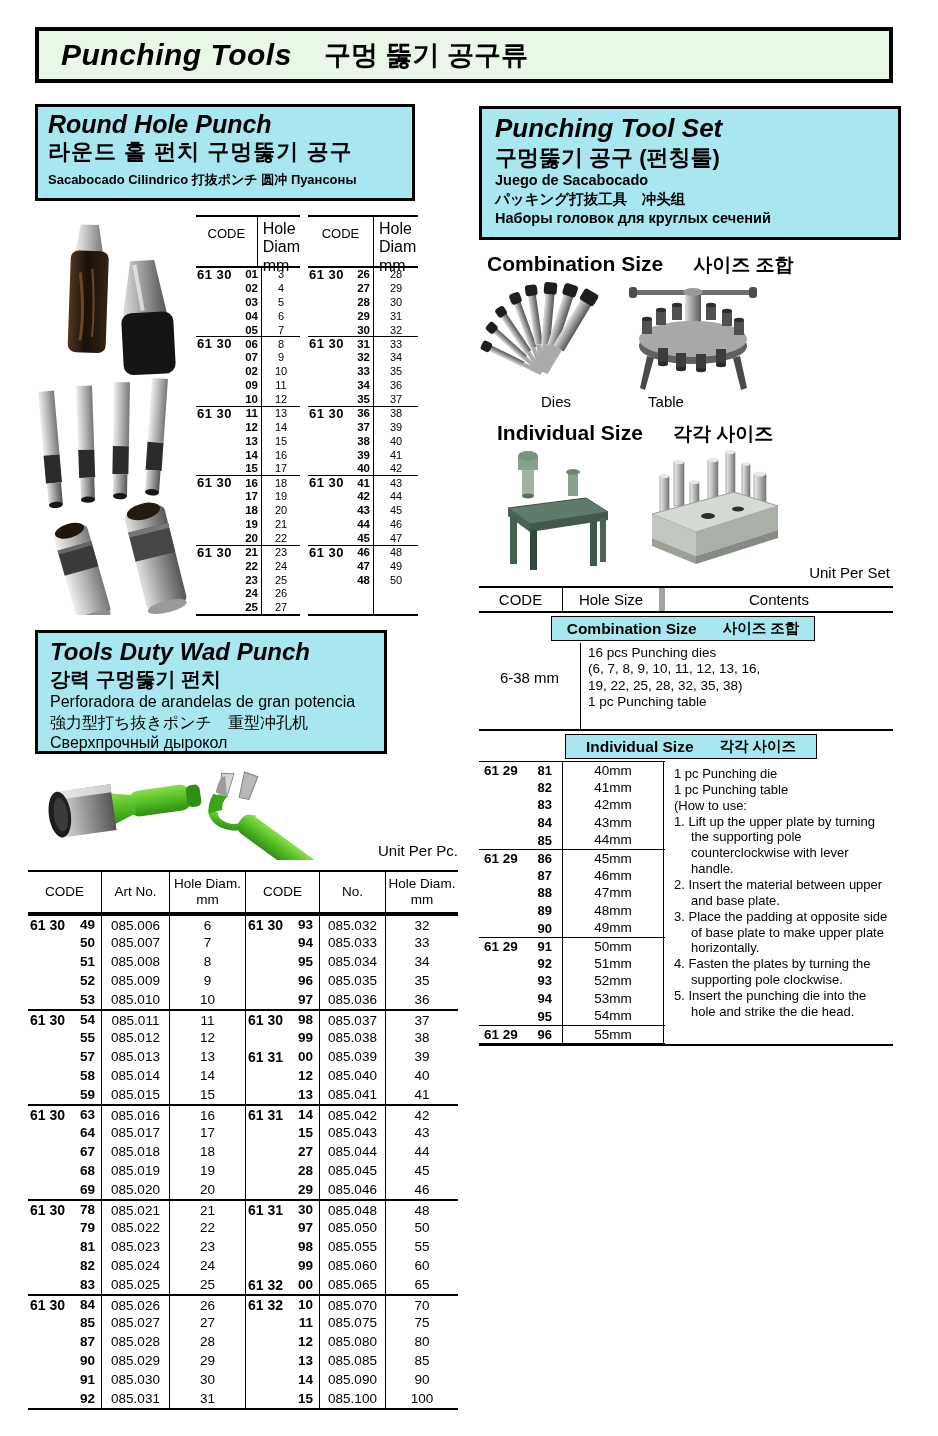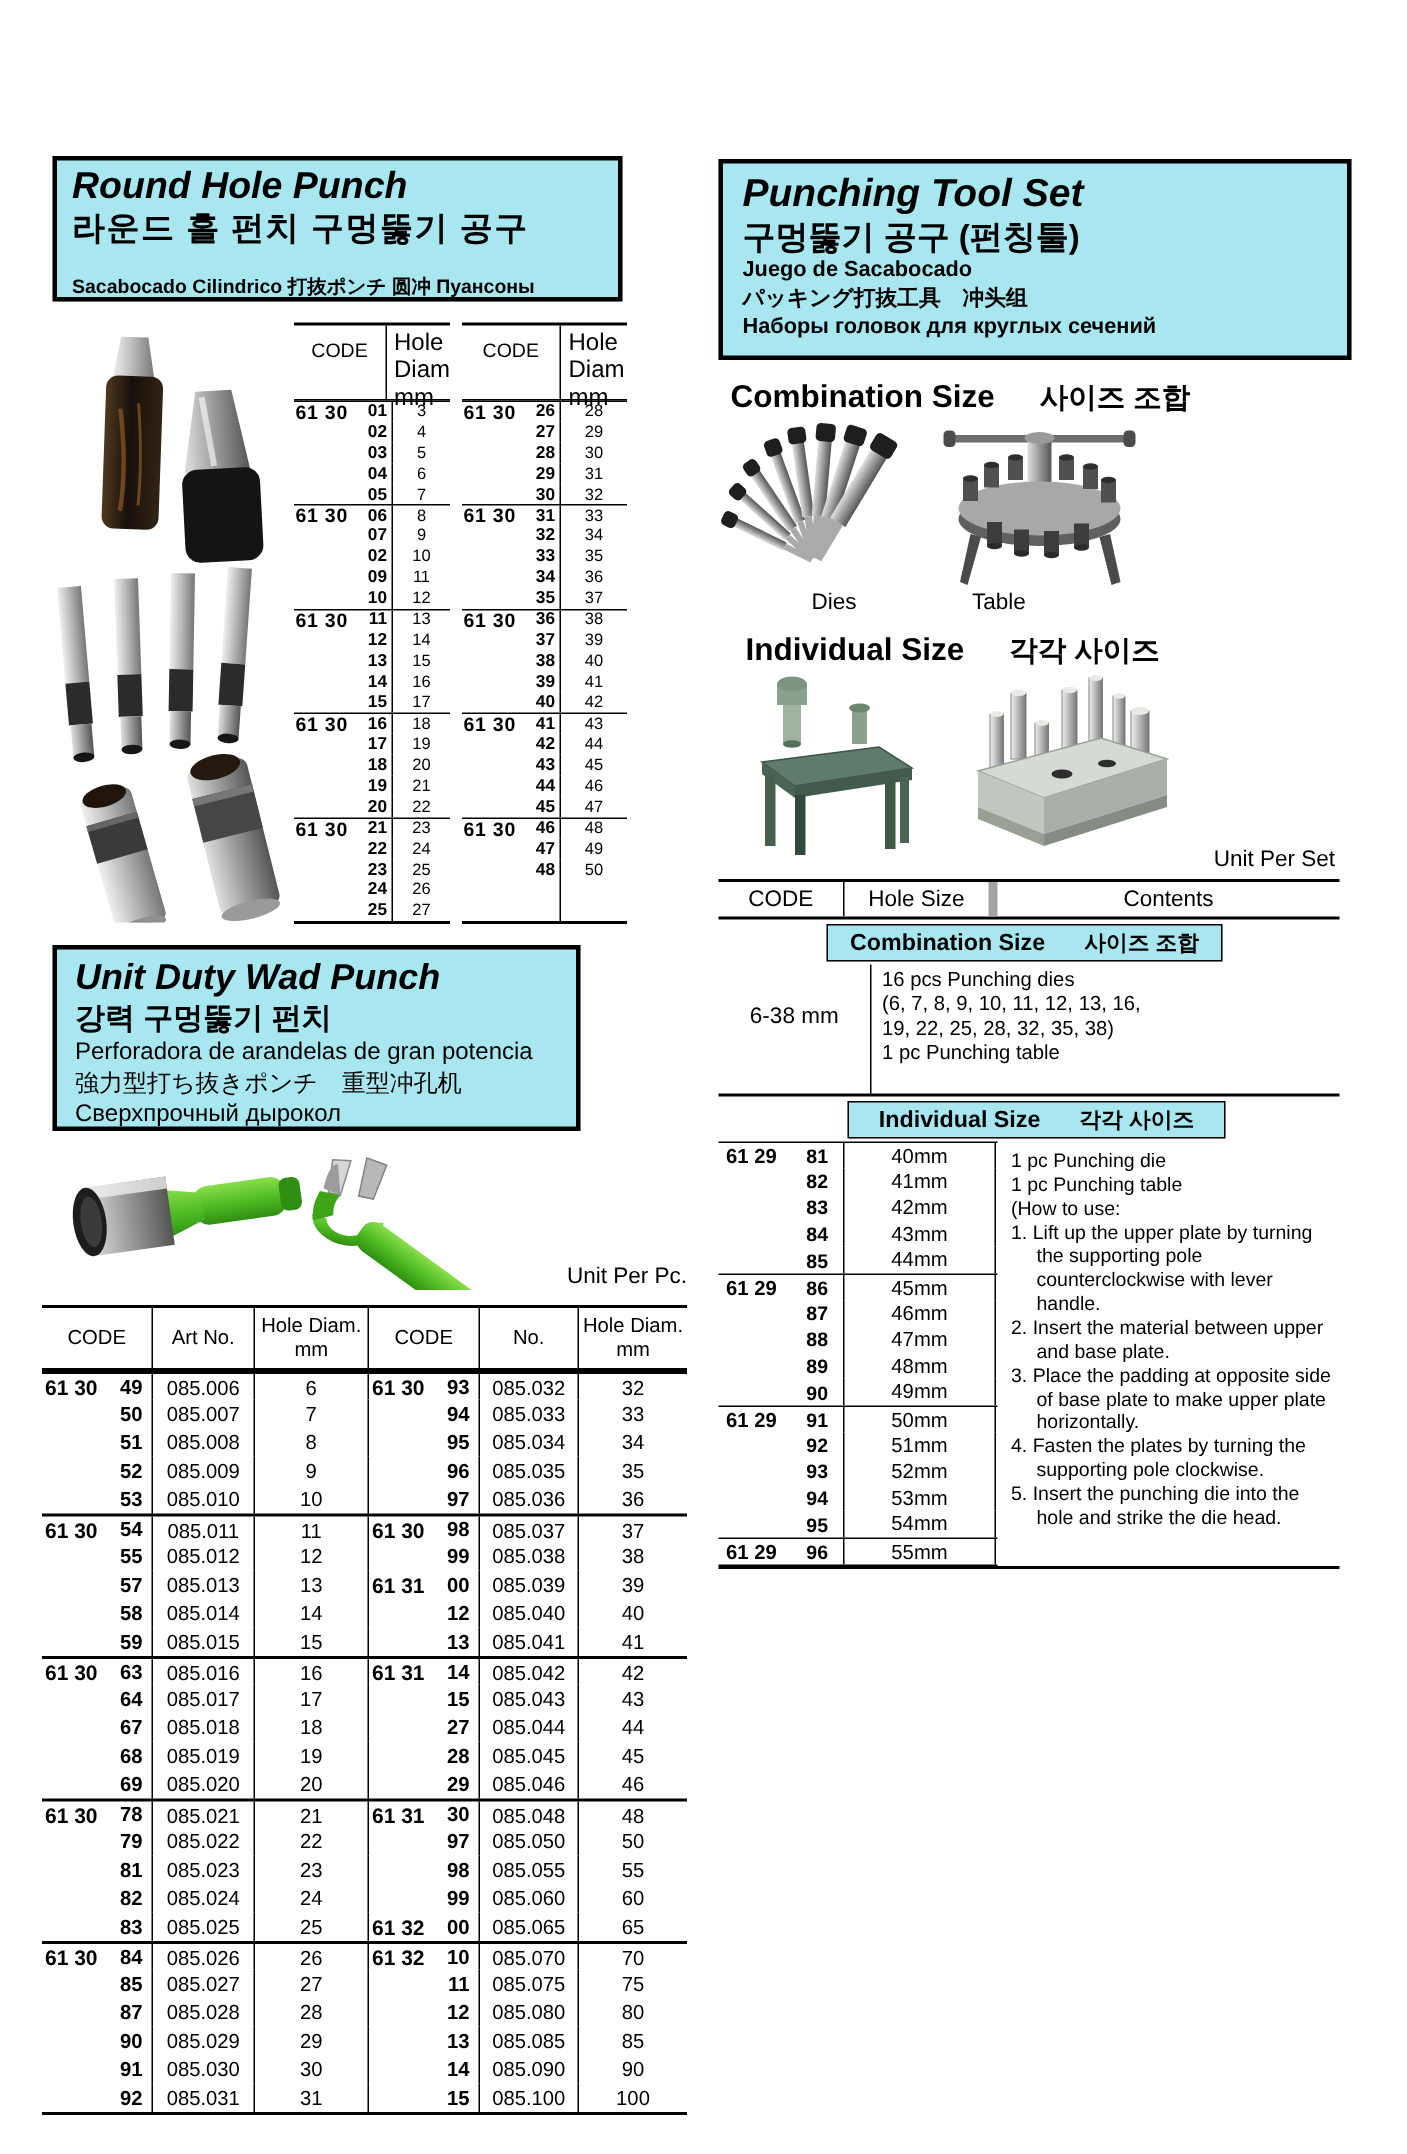--- a/index.html
+++ b/index.html
@@ -16,21 +16,21 @@
   .banner{position:absolute;left:35px;top:27px;width:858px;height:56px;background:var(--banner_green);
           border:4px solid #000;display:flex;align-items:center;gap:32px;padding-left:22px}
   .banner .en{font-size:30px;font-weight:bold;font-style:italic;letter-spacing:.5px}
   .banner .ko{font-size:27px;font-weight:bold}
 
   
   .box{position:absolute;background:var(--cyan);border:3px solid #000}
   .rhp{left:35px;top:104px;width:380px;height:97px;padding:4px 10px}
   .rhp .t{font-size:25px;font-weight:bold;font-style:italic;line-height:1.1}
   .rhp .k{font-size:22px;font-weight:bold;line-height:1.15;letter-spacing:1px}
-  .rhp .i{font-size:13px;font-weight:bold;margin-top:18px}
+  .rhp .i{font-size:13px;font-weight:bold;margin-top:7px}
 
   .pts{left:479px;top:106px;width:422px;height:134px;padding:5px 13px}
   .pts .t{font-size:26px;font-weight:bold;font-style:italic;line-height:1.15}
   .pts .k{font-size:22px;font-weight:bold;line-height:1.25}
   .pts .s{font-size:14.5px;font-weight:bold;line-height:1.3}
 
   .hdw{left:35px;top:630px;width:352px;height:124px;padding:5px 12px}
   .hdw .t{font-size:24px;font-weight:bold;font-style:italic;line-height:1.2}
   .hdw .k{font-size:20px;font-weight:bold;line-height:1.25}
   .hdw .s{font-size:16px;line-height:1.3}
@@ -140,20 +140,24 @@
           <stop offset="1" stop-color="#332414"></stop>
       </linearGradient>
       <linearGradient id="ggr" x1="0" y1="0" x2="0" y2="1">
         <stop offset="0" stop-color="#8ade4c"></stop>
           <stop offset=".5" stop-color="#52bd25"></stop>
           <stop offset="1" stop-color="#2f8f12"></stop>
       </linearGradient>
     </defs>
   </svg>
 
+  <div class="banner">
+    <span class="en">Punching Tools</span>
+    <span class="ko">구멍 뚫기 공구류</span>
+  </div>
 
   <div class="box rhp">
     <div class="t">Round Hole Punch</div>
     <div class="k">라운드 홀 펀치 구멍뚫기 공구</div>
     <div class="i">Sacabocado Cilindrico 打抜ポンチ 圆冲 Пуансоны</div>
   </div>
 
   <svg class="photo-round" viewBox="0 0 160 405">
     <g transform="translate(40,12) rotate(2)">
       <polygon points="8,30 36,30 31,2 13,2" fill="url(#gm1)"></polygon>
@@ -976,21 +980,21 @@
 
             <div class="instr"><span>4.</span> <span>Fasten the plates by turning the supporting pole clockwise.</span></div>
 
             <div class="instr"><span>5.</span> <span>Insert the punching die into the hole and strike the die head.</span></div>
           </div>
       </div>
     </div>
   </div>
 
   <div class="box hdw">
-    <div class="t">Unit Duty Wad Punch</div>
+    <div class="t">Tools Duty Wad Punch</div>
     <div class="k">강력 구멍뚫기 펀치</div>
     <div class="s">Perforadora de arandelas de gran potencia</div>
     <div class="s">強力型打ち抜きポンチ　重型冲孔机</div>
     <div class="s">Сверхпрочный дырокол</div>
   </div>
 
   <svg class="photo-hdw" viewBox="0 0 330 100">
     <g transform="translate(10,14) rotate(-8)">
       <rect x="84" y="30" width="62" height="26" rx="10" fill="url(#ggr)"></rect>
       <rect x="142" y="32" width="14" height="22" rx="5" fill="#2f8f12"></rect>

